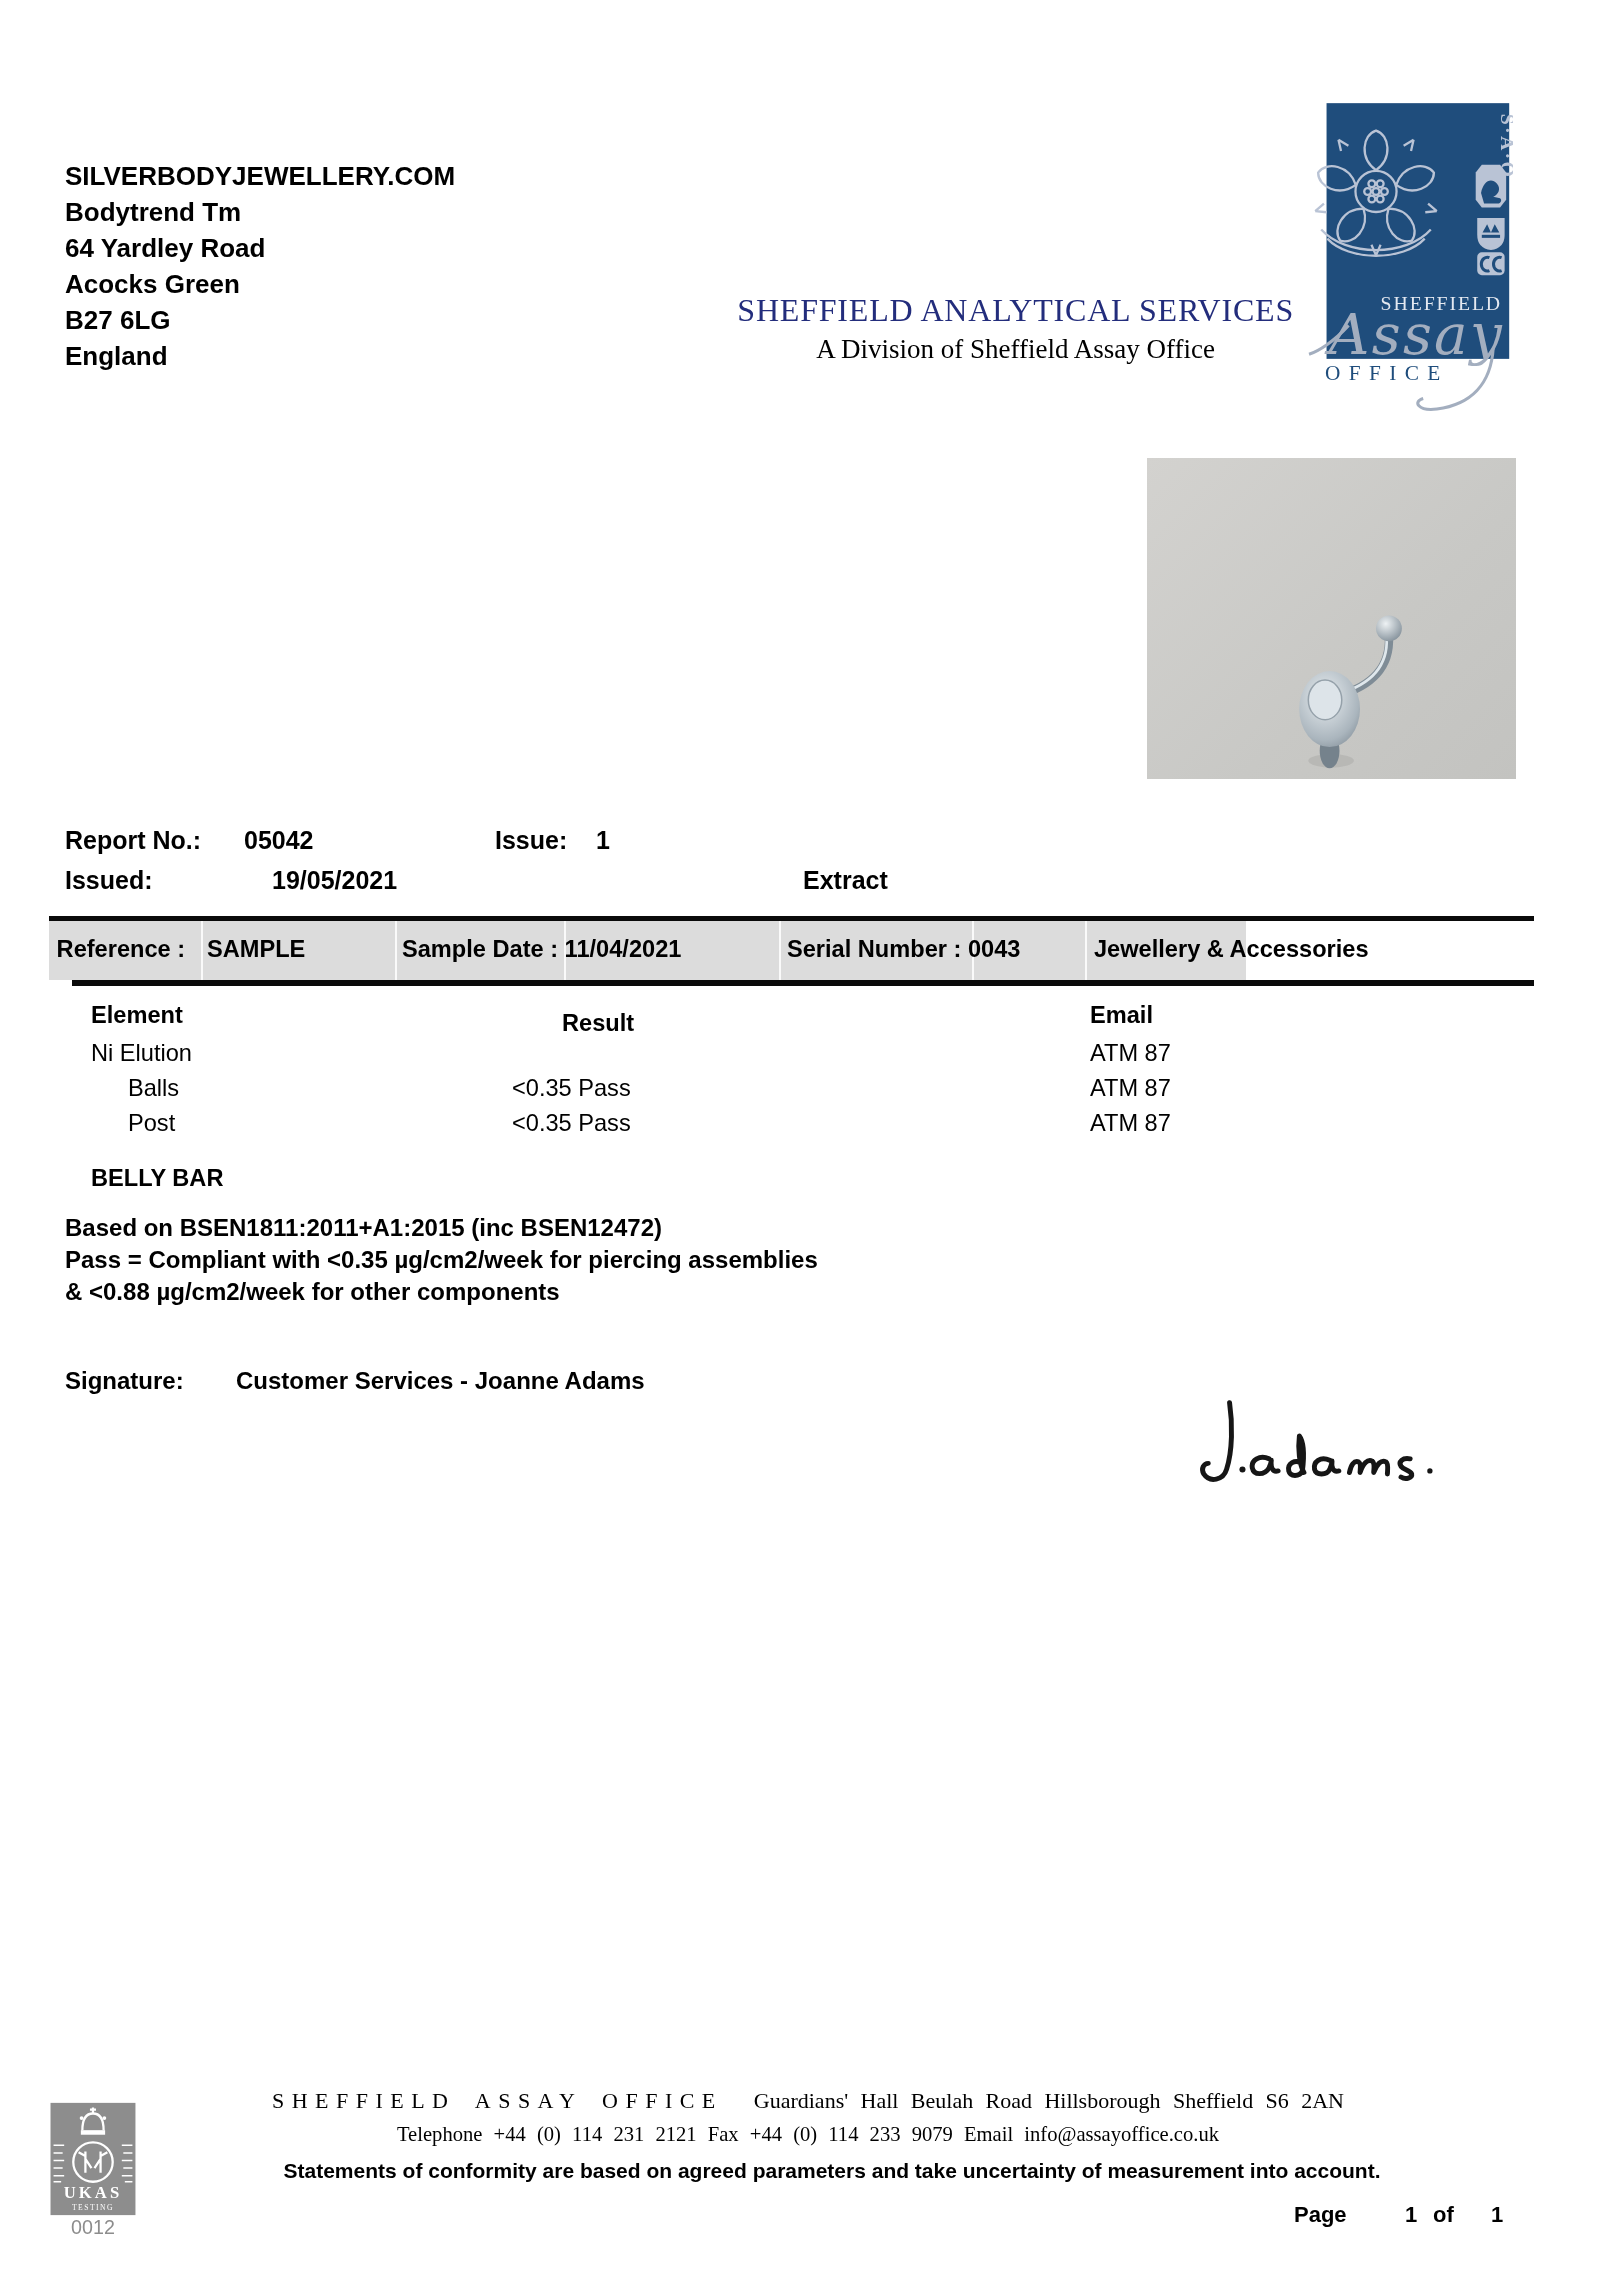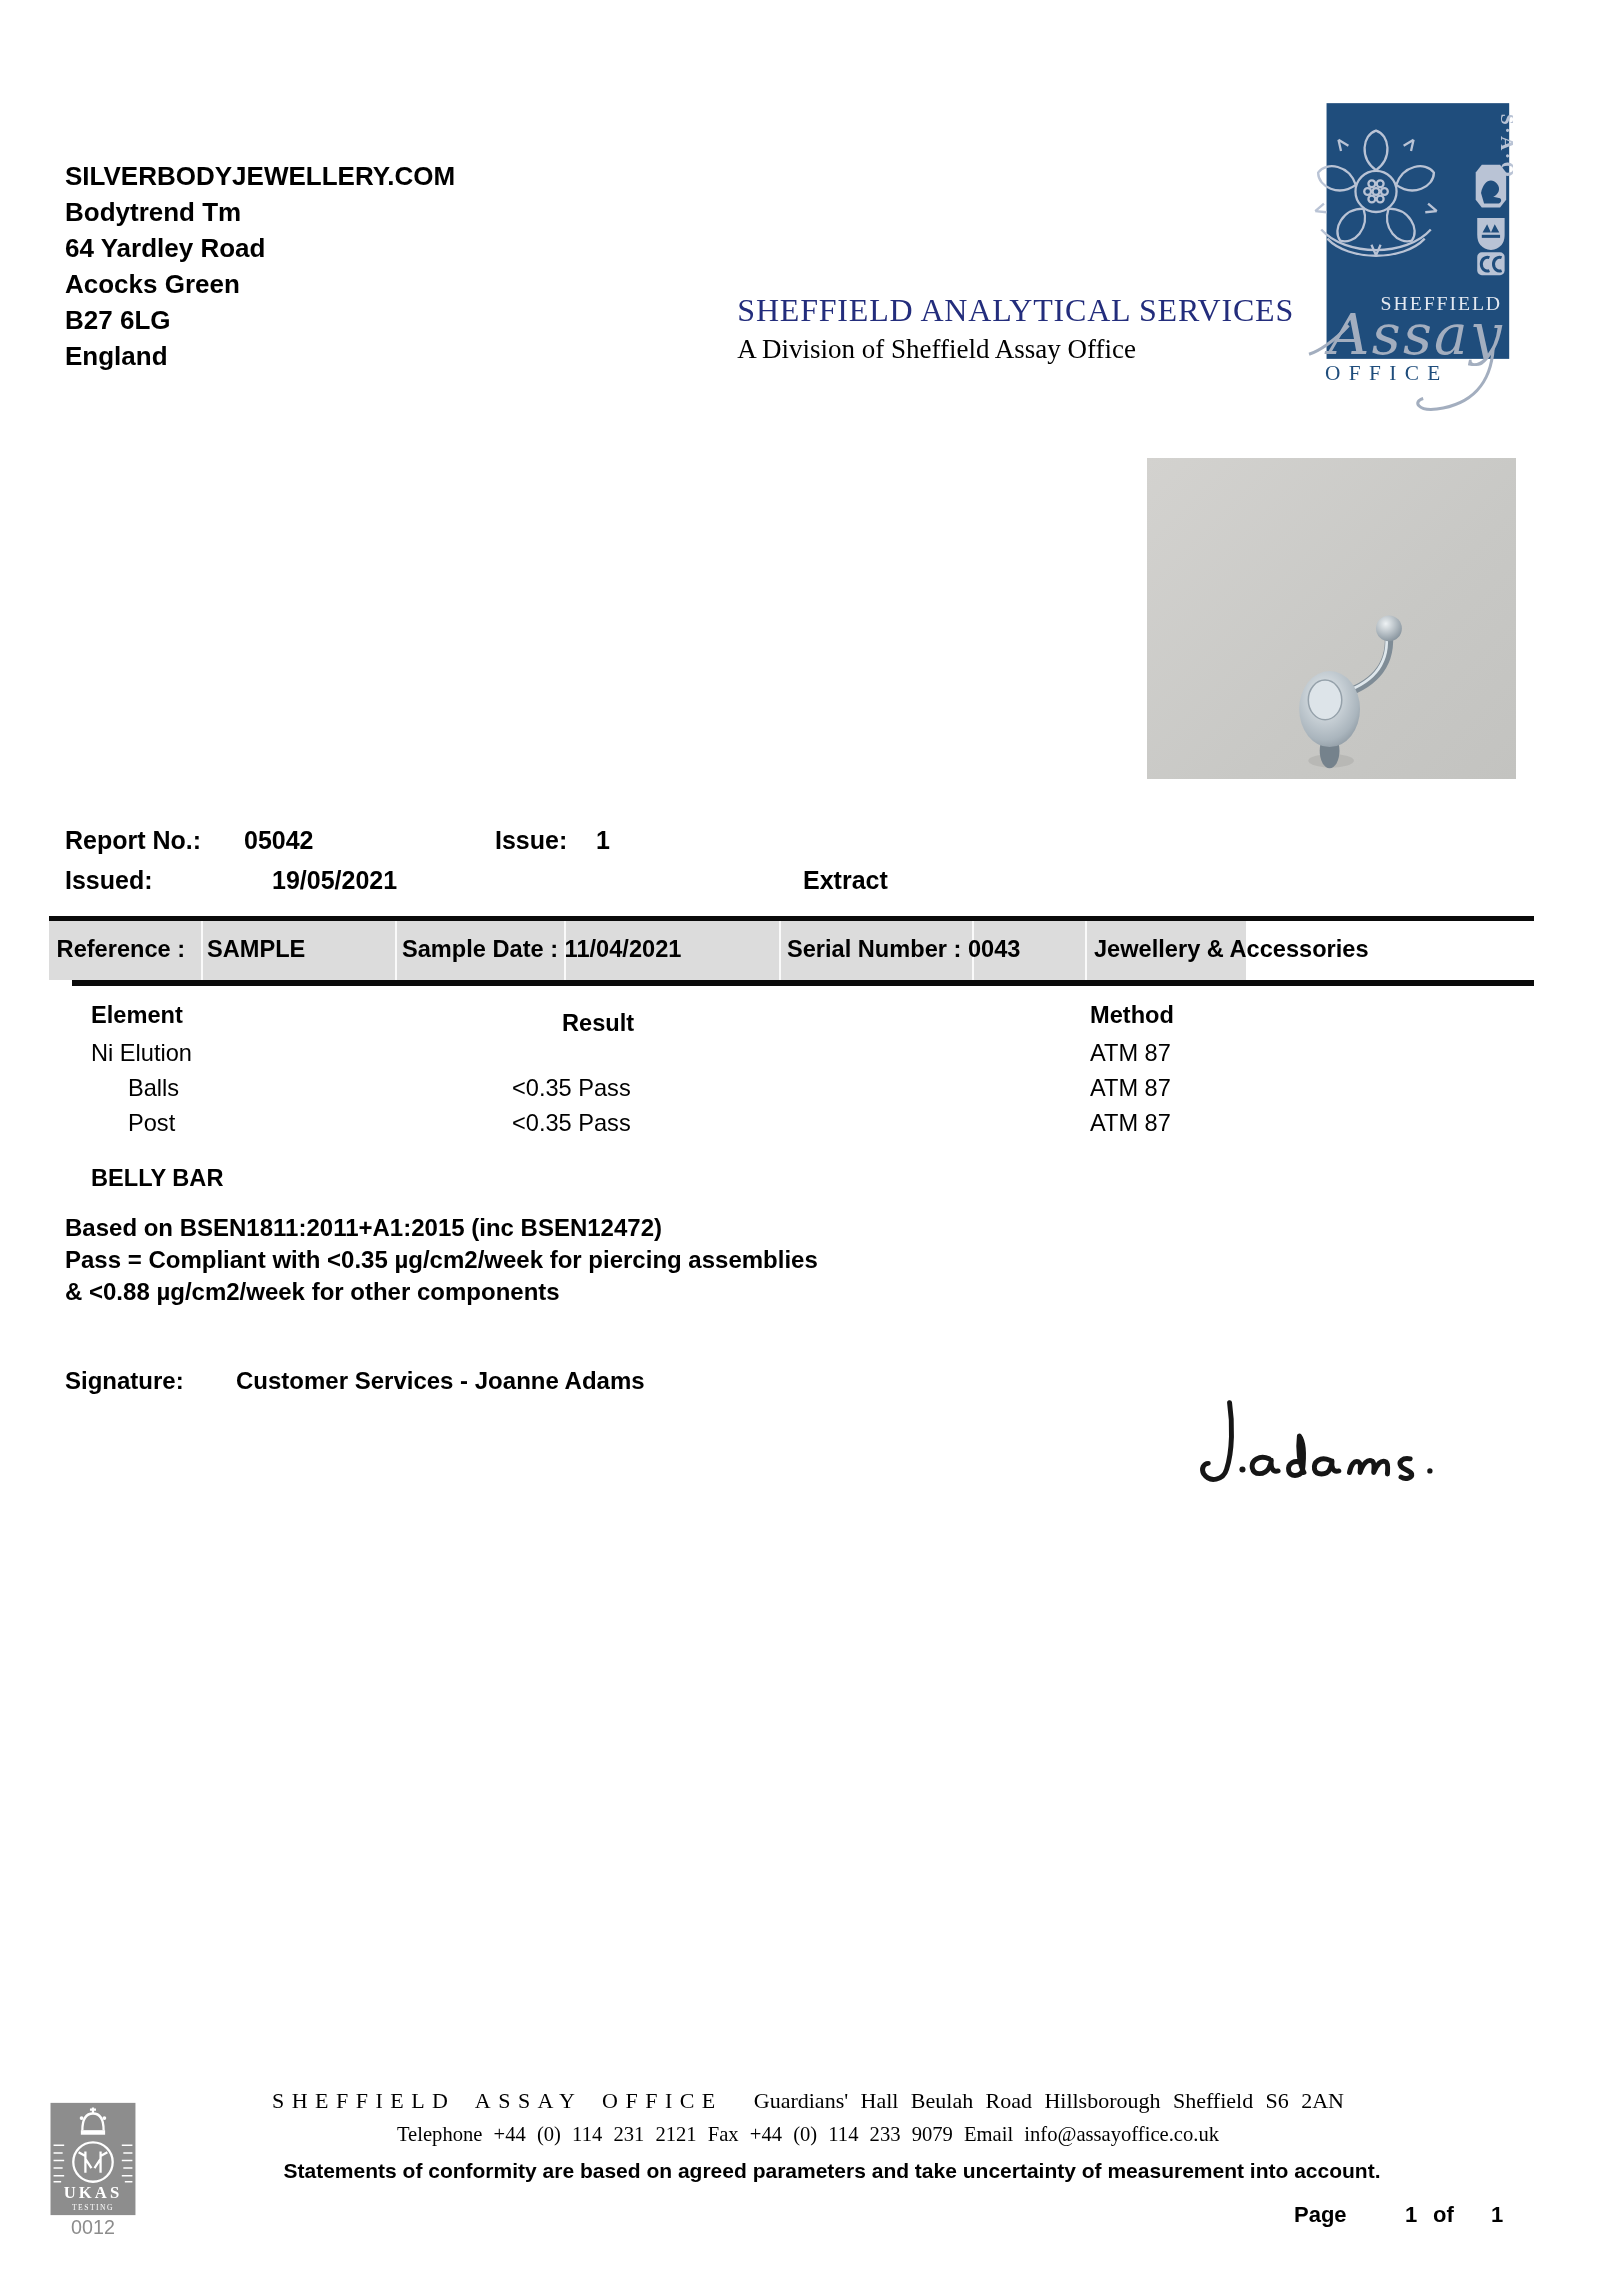--- a/index.html
+++ b/index.html
@@ -3,21 +3,21 @@
 <meta charset="utf-8">
 <style>
   html,body{margin:0;padding:0;background:#ffffff;}
   .page{position:relative;width:1616px;height:2284px;background:#ffffff;overflow:hidden;
         font-family:"Liberation Sans",sans-serif;color:#000;}
   .abs{position:absolute;}
   .b{font-weight:700;}
   .serif{font-family:"Liberation Serif",serif;}
   .navy{color:#232d7c;}
   .sender{left:65px;top:158px;font-size:26px;line-height:36px;font-weight:700;}
-  .brand{right:322px;top:292px;text-align:left;}
+  .brand{right:322px;top:292px;text-align:center;}
   .brand-title{font-size:32px;letter-spacing:0.8px;}
   .brand-sub{font-size:27px;margin-top:5.3px;}
   .photo{left:1147px;top:458px;width:369px;height:321px;background:linear-gradient(135deg,#d3d2cf 0%,#c8c8c5 60%,#c3c3c0 100%);}
   .lblrow{font-size:25px;font-weight:700;white-space:nowrap;}
   .rule{background:#0a0a0a;}
   .graybar{left:49px;top:921px;width:1197px;height:59px;background:#dcdcdc;}
   .graybar .cell{position:absolute;top:15px;font-size:23.6px;font-weight:700;white-space:nowrap;}
   .vsep{position:absolute;top:0;width:1.5px;height:59px;background:rgba(255,255,255,0.85);}
   .tbl{font-size:23.6px;white-space:nowrap;}
   .notes{left:65px;top:1212px;font-size:24px;font-weight:700;line-height:32px;white-space:nowrap;}
@@ -141,21 +141,21 @@
     <div class="cell" style="left:7.6px;">Reference :</div>
     <div class="cell" style="left:158px;">SAMPLE</div>
     <div class="cell" style="left:353px;">Sample Date : 11/04/2021</div>
     <div class="cell" style="left:738px;">Serial Number : 0043</div>
     <div class="cell" style="left:1045px;">Jewellery &amp; Accessories</div>
   </div>
   <div class="abs rule" style="left:72px;top:980px;width:1462px;height:6px;"></div>
 
   <div class="abs tbl b" style="left:91px;top:1002px;">Element</div>
   <div class="abs tbl b" style="left:562px;top:1002px;margin-top:8px;">Result</div>
-  <div class="abs tbl b" style="left:1090px;top:1002px;">Method</div>
+  <div class="abs tbl b" style="left:1090px;top:1002px;">Email</div>
 
   <div class="abs tbl" style="left:91px;top:1040px;">Ni Elution</div>
   <div class="abs tbl" style="left:512px;top:1040px;"></div>
   <div class="abs tbl" style="left:1090px;top:1040px;">ATM 87</div>
 
   <div class="abs tbl" style="left:128px;top:1075px;">Balls</div>
   <div class="abs tbl" style="left:512px;top:1075px;">&lt;0.35 Pass</div>
   <div class="abs tbl" style="left:1090px;top:1075px;">ATM 87</div>
 
   <div class="abs tbl" style="left:128px;top:1110px;">Post</div>

